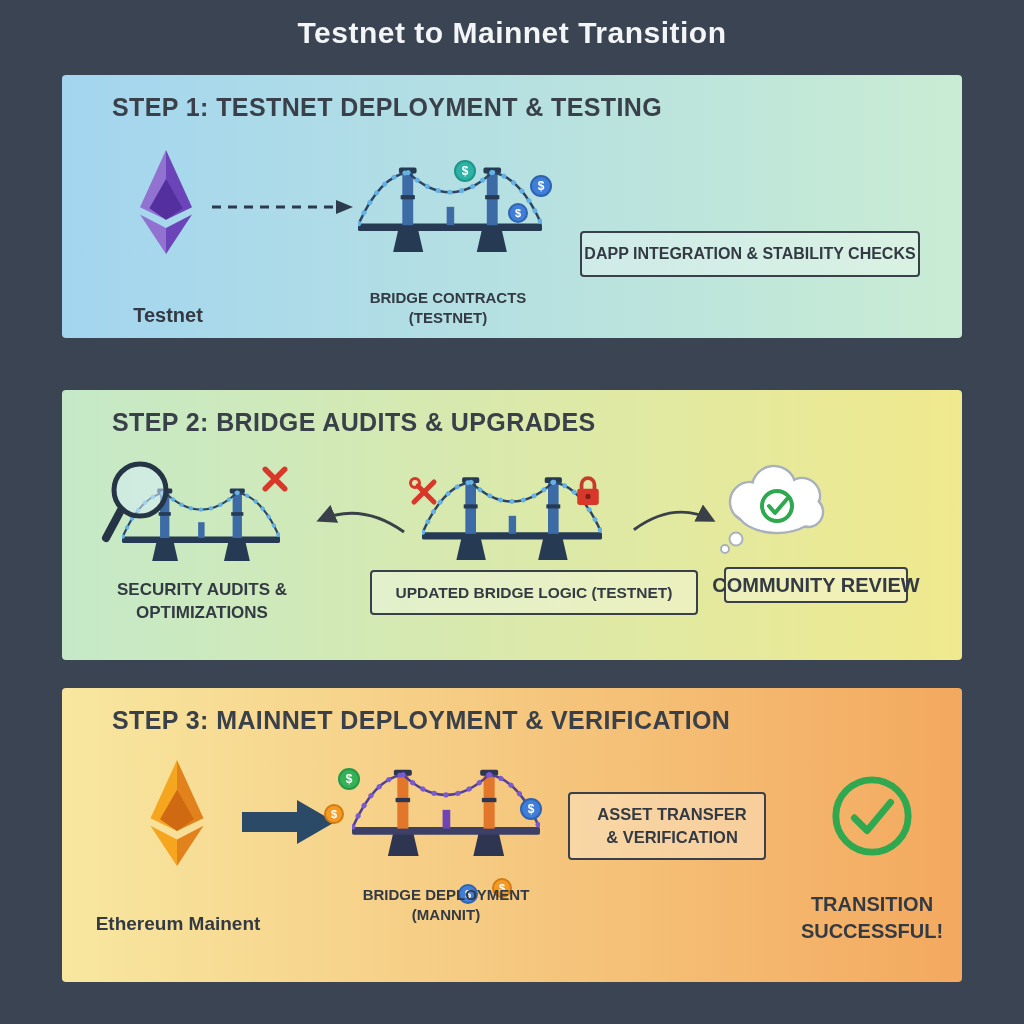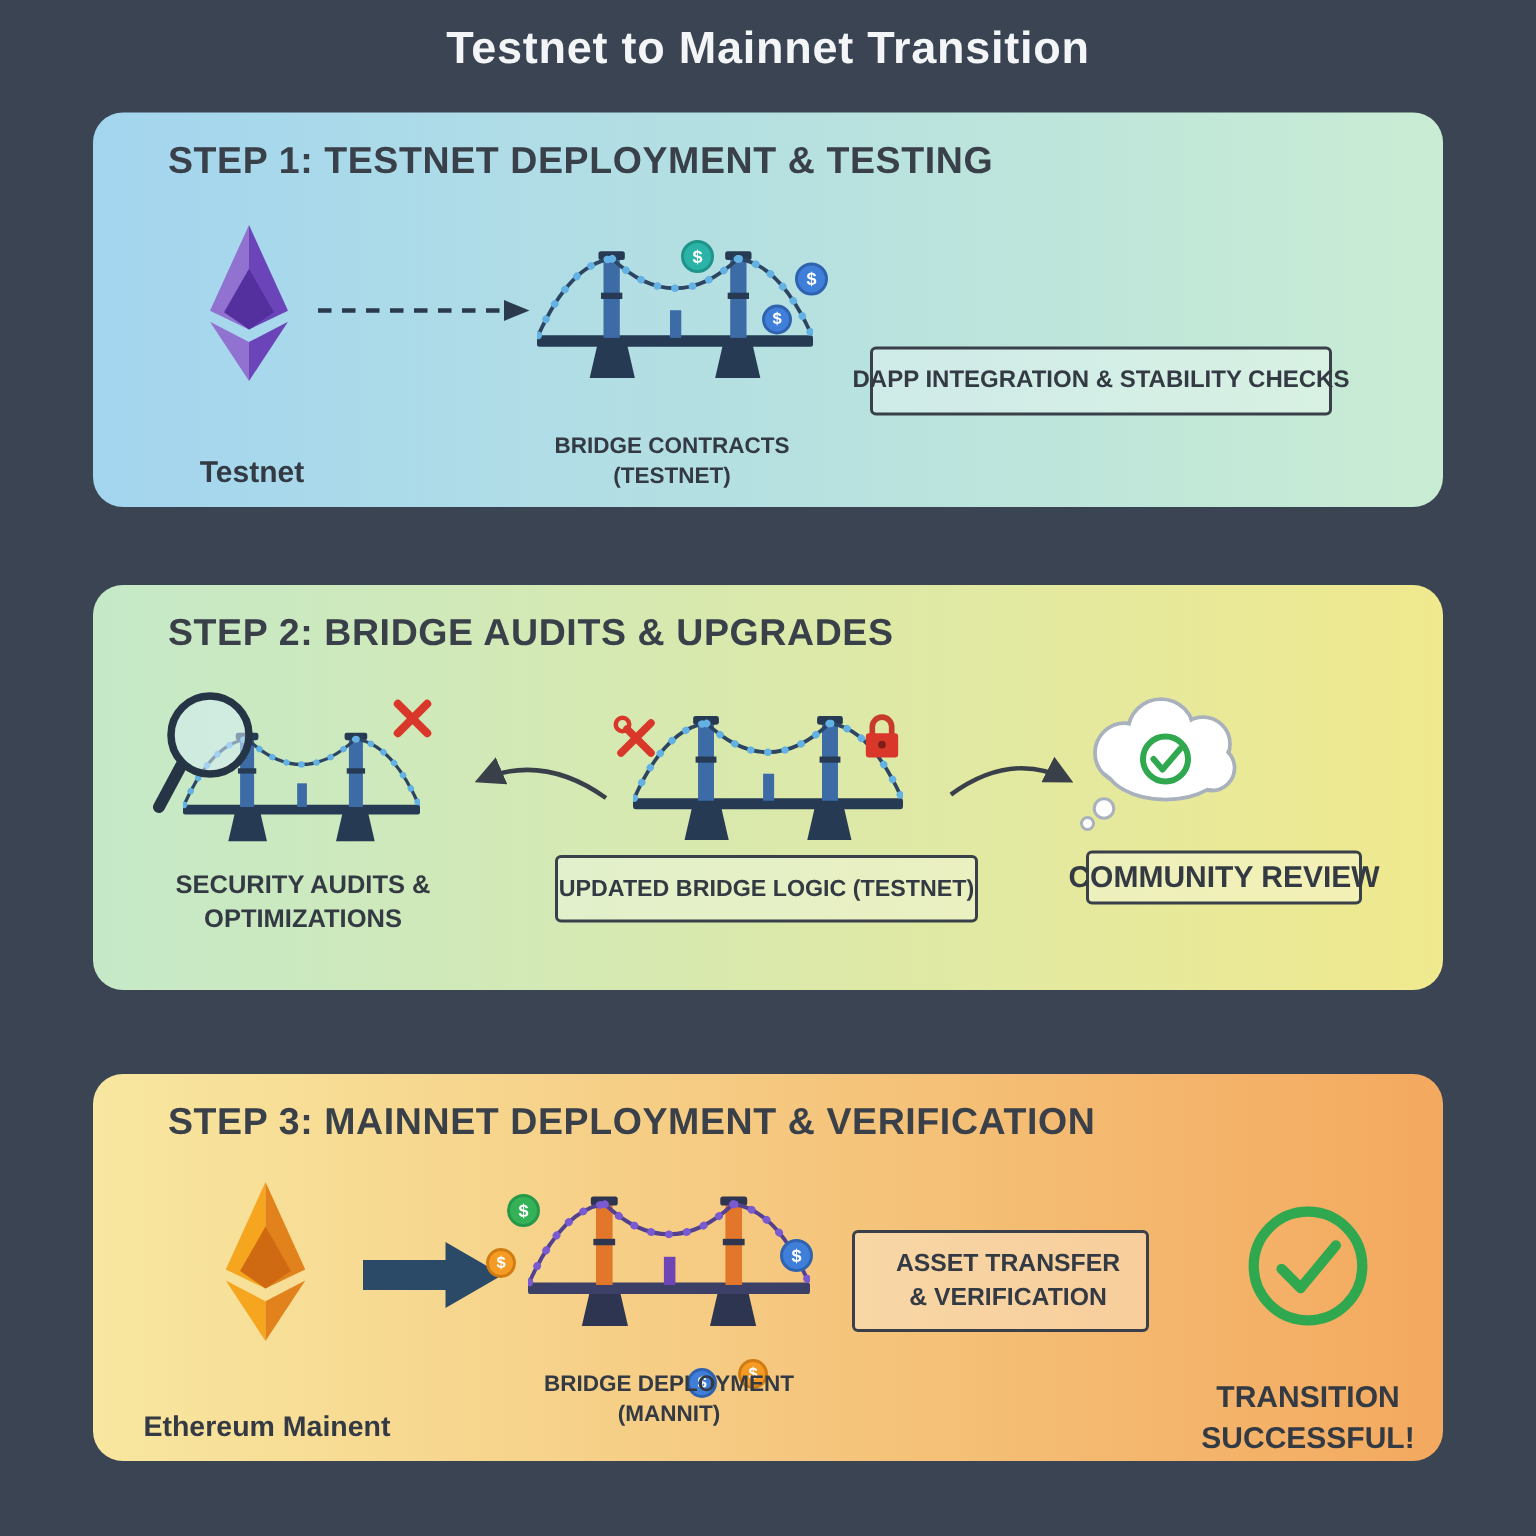--- a/index.html
+++ b/index.html
@@ -6,24 +6,24 @@
   .canvas {
     position: relative; width: 1024px; height: 1024px;
     background: #3a4452; overflow: hidden;
     font-family: "Liberation Sans", sans-serif;
   }
   .title {
     position: absolute; top: 16px; left: 0; width: 100%;
     text-align: center; font-size: 30px; font-weight: bold;
     color: #f3f5f7; letter-spacing: 0.5px;
   }
-  .panel { position: absolute; left: 62px; width: 900px; border-radius: 20px; }
+  .panel { position: absolute; left: 62px; width: 900px; border-radius: 4px; }
   .panel--1 { top: 75px;  height: 263px; background: linear-gradient(to right, #a3d5ef, #c9ecd3); }
   .panel--2 { top: 390px; height: 270px; background: linear-gradient(to right, #c5e9c8, #f0e98e); }
-  .panel--3 { top: 716px; height: 258px; background: linear-gradient(to right, #f8e7a0, #f3a95f); text-decoration: underline; }
+  .panel--3 { top: 688px; height: 294px; background: linear-gradient(to right, #f8e7a0, #f3a95f); text-decoration: underline; }
   .step-heading {
     position: absolute; left: 50px; top: 18px;
     font-size: 25px; font-weight: bold; color: #394049;
     letter-spacing: 0.4px; white-space: nowrap;
   }
   .abs { position: absolute; }
   .caption {
     position: absolute; text-align: center; font-weight: bold;
     color: #333a43; line-height: 1.35; margin-top: 25px;
   }
@@ -111,21 +111,21 @@
           <use href="#bridge-shape"></use>
         </svg>
     </div>
 
     <div class="coin coin--teal" style="left:392px; top:85px;">$</div>
     <div class="coin coin--blue" style="left:468px; top:100px;">$</div>
     <div class="coin coin--blue coin--sm" style="left:446px; top:128px;">$</div>
 
     <div class="caption" style="left:286px; top:188px; width:200px; font-size:15px;">BRIDGE CONTRACTS (TESTNET)</div>
 
-    <div class="label-box nowrap" style="left:518px; top:156px; width:308px; height:46px; font-size:16px;">DAPP INTEGRATION &amp; STABILITY CHECKS</div>
+    <div class="label-box nowrap" style="left:518px; top:156px; width:340px; height:46px; font-size:16px;">DAPP INTEGRATION &amp; STABILITY CHECKS</div>
   </div>
 
   <div class="panel panel--2">
     <div class="step-heading">STEP 2: BRIDGE AUDITS &amp; UPGRADES</div>
 
     <div class="abs bridge bridge--blue" style="left:60px; top:92px; width:158px; height:79px;">
       <svg viewBox="0 0 220 110">
           <use href="#bridge-shape"></use>
         </svg>
     </div>
@@ -166,21 +166,21 @@
         <line x1="26" y1="6" x2="6" y2="26" stroke="#d8372a" stroke-width="5" stroke-linecap="round"></line>
       </svg>
     </div>
     <div class="abs icon" style="left:512px; top:84px; width:28px; height:34px;">
       <svg viewBox="0 0 26 30">
         <path d="M7,14 V9 a6,6 0 0 1 12,0 V14" fill="none" stroke="#c63b2c" stroke-width="3.5"></path>
         <rect x="3" y="13" width="20" height="15" rx="2" fill="#d8372a"></rect>
         <circle cx="13" cy="20" r="2.4" fill="#7e1f16"></circle>
       </svg>
     </div>
-    <div class="label-box nowrap" style="left:308px; top:180px; width:282px; height:45px; font-size:15.5px;">UPDATED BRIDGE LOGIC (TESTNET)</div>
+    <div class="label-box nowrap" style="left:308px; top:180px; width:328px; height:45px; font-size:15.5px;">UPDATED BRIDGE LOGIC (TESTNET)</div>
 
     <div class="abs icon" style="left:568px; top:108px; width:88px; height:40px;">
       <svg viewBox="0 0 90 40">
         <defs>
           <marker id="mk-right" viewBox="0 0 10 10" refX="8" refY="5" markerWidth="6.5" markerHeight="6.5" orient="auto">
             <path d="M0,0 L10,5 L0,10 z" fill="#3a4049"></path>
           </marker>
         </defs>
         <path d="M4,32 Q45,2 84,22" stroke="#3a4049" stroke-width="3" fill="none" marker-end="url(#mk-right)"></path>
       </svg>

